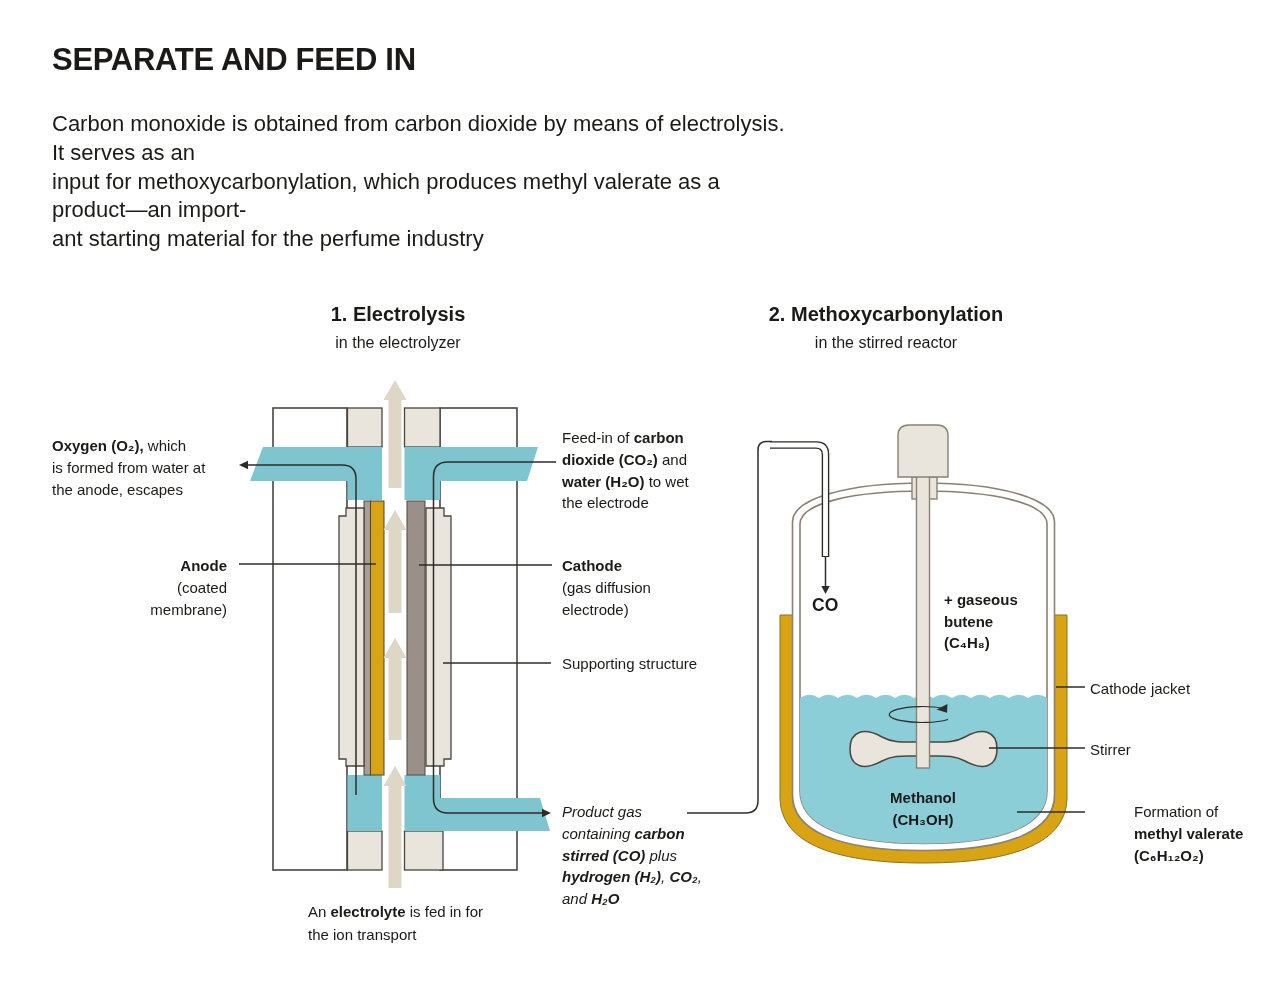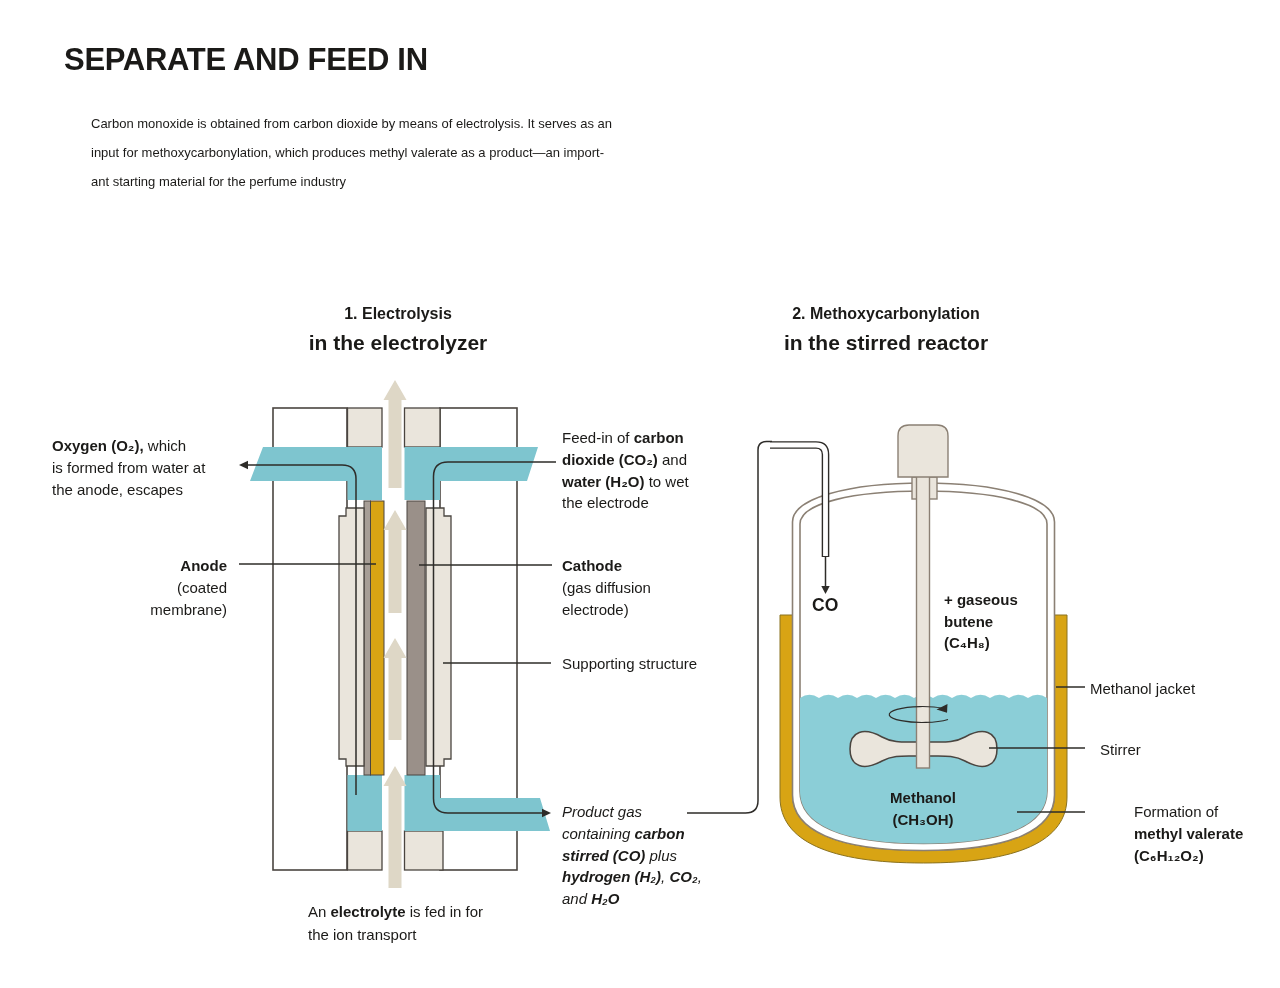--- a/index.html
+++ b/index.html
@@ -11,27 +11,27 @@
   *{margin:0;padding:0;box-sizing:border-box;}
   html,body{width:1280px;height:988px;background:var(--bg);
     font-family:"Liberation Sans","DejaVu Sans",sans-serif;color:var(--ink);}
   #stage{position:relative;width:1280px;height:988px;overflow:hidden;background:var(--bg);}
   #diagram-svg{position:absolute;left:0;top:0;}
   .lbl{position:absolute;font-size:15px;line-height:21.8px;white-space:pre-line;color:var(--ink);}
   .b{font-weight:700;}
   .bold{font-weight:700;}
   .right{text-align:right;}
   .center{text-align:center;}
-  #page-title{position:absolute;left:64px;top:42px;font-size:31px;font-weight:700;
+  #page-title{position:absolute;left:52px;top:42px;font-size:31px;font-weight:700;
     letter-spacing:-0.3px;white-space:pre;}
-  #intro{position:absolute;left:52px;top:110px;font-size:13px;line-height:28.8px;
-    white-space:pre-line;width:740px;margin-left:39px;}
+  #intro{position:absolute;left:52px;top:110px;font-size:22px;line-height:28.8px;
+    white-space:pre-line;width:740px;}
   .section{position:absolute;text-align:center;}
-  .sec-t{font-size:16px;font-weight:700;line-height:30px;}
-  .sec-s{font-size:21px;line-height:28px;font-weight:bold;}
+  .sec-t{font-size:20px;font-weight:700;line-height:30px;}
+  .sec-s{font-size:16px;line-height:28px;}
   
   .box{fill:#fff;stroke:var(--outline);stroke-width:1.6;}
   .cream{fill:var(--cream);stroke:var(--outline);stroke-width:1.3;}
   .teal{fill:var(--teal);}
   .goldf{fill:var(--gold);stroke:var(--outline);stroke-width:1;}
   .gthin{fill:var(--membrane_gray);stroke:var(--outline);stroke-width:1;}
   .gcath{fill:var(--cathode_gray);stroke:var(--outline);stroke-width:1;}
   .beigef{fill:var(--beige);}
   .fline{fill:none;stroke:var(--line);stroke-width:1.5;}
   .inkf{fill:var(--line);}
@@ -154,21 +154,21 @@
 the ion transport</span></div>
   <div class="lbl" style="left:562px;top:801px;width:185px;font-style:italic;"><span>Product gas
 containing </span><span class="b">carbon
 stirred (CO)</span><span> plus
 </span><span class="b">hydrogen (H₂)</span><span>, </span><span class="b">CO₂</span><span>,
 and </span><span class="b">H₂O</span></div>
   <div class="lbl bold" style="left:812px;top:595px;font-size:17.5px;">CO</div>
   <div class="lbl bold" style="left:944px;top:589px;width:120px;line-height:21.5px;">+ gaseous
 butene
 (C₄H₈)</div>
-  <div class="lbl" style="left:1090px;top:678px;width:140px;">Methanol jacket</div>
-  <div class="lbl" style="left:1090px;top:739px;width:100px;margin-left:10px;">Stirrer</div>
+  <div class="lbl" style="left:1090px;top:678px;width:140px;">Cathode jacket</div>
+  <div class="lbl" style="left:1090px;top:739px;width:100px;">Stirrer</div>
   <div class="lbl" style="left:1090px;top:801px;width:150px;margin-left:44px;"><span>Formation of
 </span><span class="b">methyl valerate
 (C₆H₁₂O₂)</span></div>
   <div class="lbl bold center" style="left:838px;top:787px;width:170px;">Methanol
 (CH₃OH)</div>
 
 </div>
 
 </body></html>

